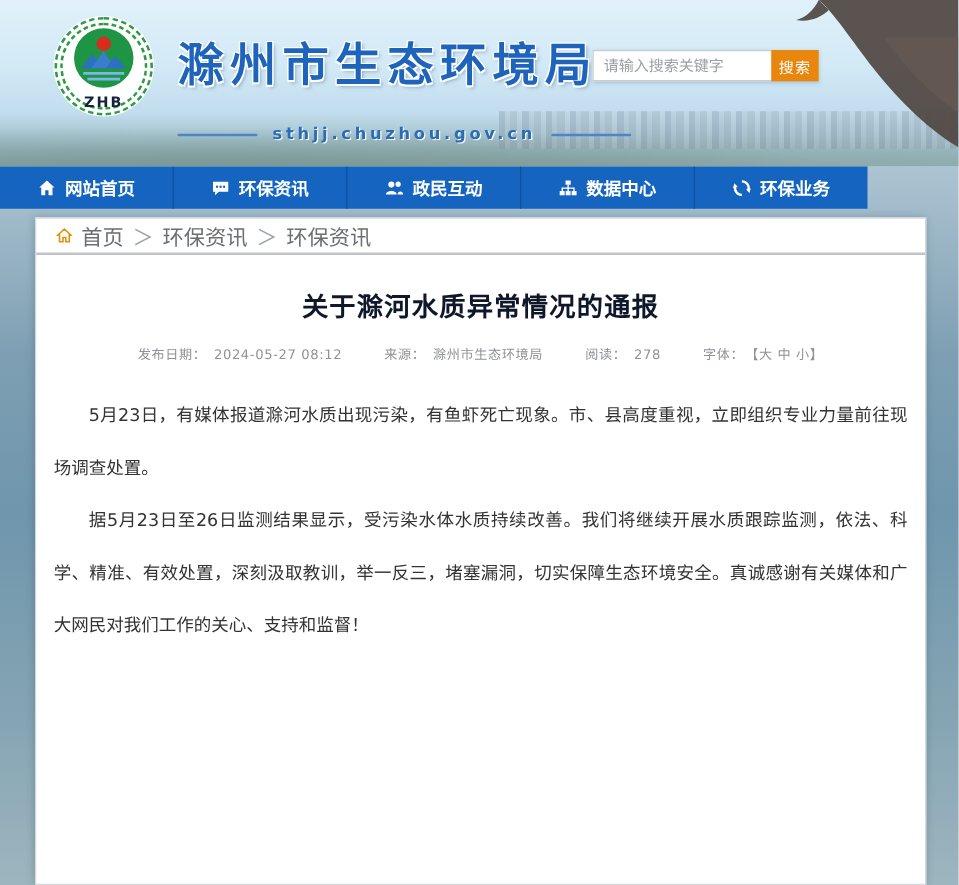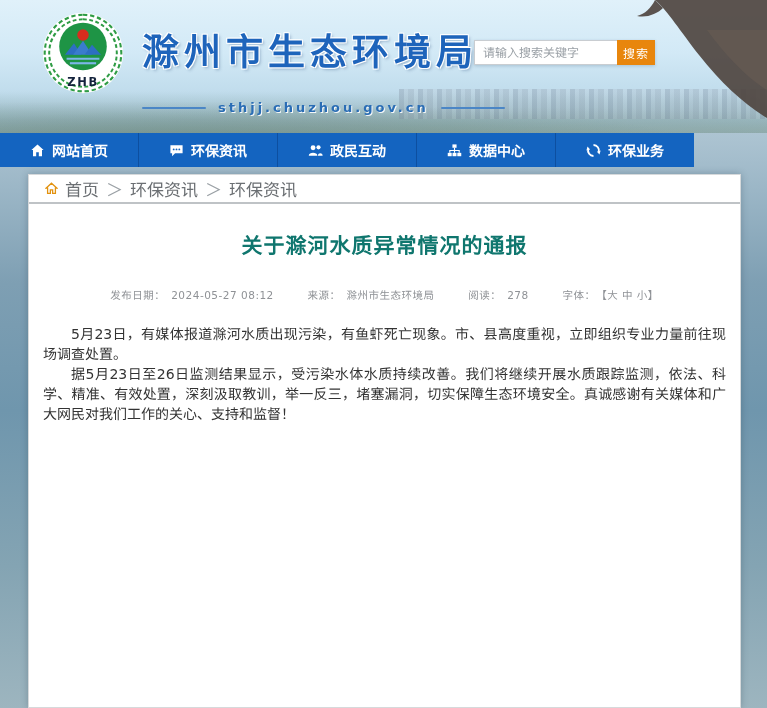--- a/index.html
+++ b/index.html
@@ -50,28 +50,28 @@
 
   
   .card { position:relative; margin:7px 26px 0 28px; background:#fff; border:1px solid #d6d9db;
             box-shadow:0 0 7px rgba(30,50,70,.28); min-height:534px; }
   .breadcrumb { display:flex; align-items:center; height:29px; padding:0 16px; gap:7px;
             border-bottom:2px solid #bfc3c6; font-size:17px; color:#6b6f73; }
   .breadcrumb a { color:#6b6f73; text-decoration:none; cursor:pointer; }
   .crumb-sep { color:#9aa0a5; }
 
   .article { padding:25px 14px 20px 14px; }
-  .article-title { text-align:center; font-size:21px; font-weight:bold; color:#0f766e; letter-spacing:1px; }
-  .article-meta { margin-top:28px; text-align:center; font-size:10.5px; color:#8f9296; letter-spacing:.5px; }
+  .article-title { text-align:center; font-size:21px; font-weight:bold; color:#0f172a; letter-spacing:1px; }
+  .article-meta { margin-top:16px; text-align:center; font-size:10.5px; color:#8f9296; letter-spacing:.5px; }
   .article-meta span { margin:0 3px; }
   .meta-gap { display:inline-block; width:14px; }
   .font-sizes { cursor:pointer; }
 
   .article-body { margin-top:22px; padding:0 0 0 0; }
-  .article-body p { font-size:14px; color:#333; line-height:20px; text-indent:2em; text-align:justify; }
+  .article-body p { font-size:14px; color:#333; line-height:42px; text-indent:2em; text-align:justify; }
 </style>
 </head>
 <body>
 
 <div class="page">
 
   <div class="header">
     <div class="header-hills"></div>
     <div class="header-city"></div>
     <svg class="eave" viewBox="0 0 130 135">

